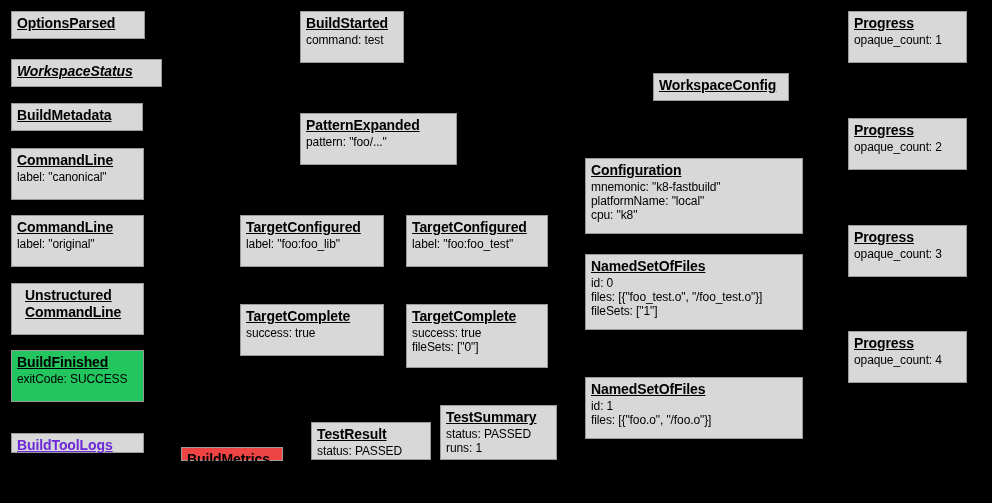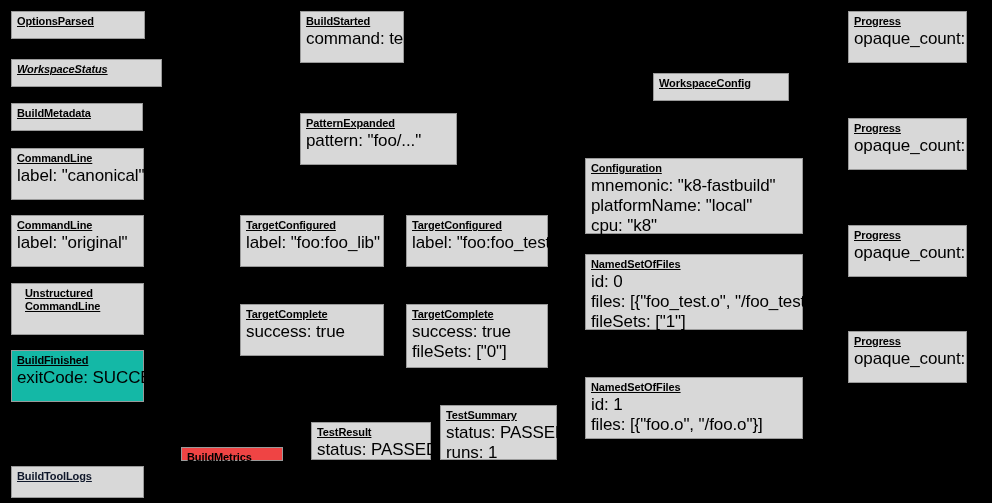--- a/index.html
+++ b/index.html
@@ -19,37 +19,37 @@
   .node {
     position: absolute;
     background: #d8d8d8;
     border: 1px solid #9a9a9a;
     box-sizing: border-box;
     padding: 3px 5px 4px 5px;
     color: #000000;
     line-height: 1.18;
   }
   .node-title {
-    font-size: 11px;
+    font-size: 14px;
     font-weight: bold;
     text-decoration: underline;
     white-space: nowrap;
     display: block;
     letter-spacing: -0.1px;
   }
   .node-title.wrap {
     white-space: normal;
     margin-left: 8px;
   }
   .node-fields {
     display: block;
     margin-top: 1px;
   }
   .node-field {
-    font-size: 17px;
+    font-size: 12px;
     font-weight: normal;
     white-space: nowrap;
     display: block;
     letter-spacing: -0.1px;
   }
 </style>
 </head>
 <body>
 
 <div id="canvas" style="width: 992px; height: 503px; background: rgb(0, 0, 0);">
@@ -150,21 +150,21 @@
         <span class="node-field">success: true</span>
         <span class="node-field">fileSets: ["0"]</span>
       </span>
     </div>
     <div class="node" style="left: 848px; top: 331px; width: 119px; height: 52px; background: rgb(216, 216, 216); border-color: rgb(154, 154, 154); color: rgb(0, 0, 0);">
       <span class="node-title">Progress</span>
       <span class="node-fields">
         <span class="node-field">opaque_count: 4</span>
       </span>
     </div>
-    <div class="node" style="left: 11px; top: 350px; width: 133px; height: 52px; background: #14b8a6; border-color: rgb(154, 154, 154); color: rgb(0, 0, 0);">
+    <div class="node" style="left: 11px; top: 350px; width: 133px; height: 52px; background: #22c55e; border-color: rgb(154, 154, 154); color: rgb(0, 0, 0);">
       <span class="node-title">BuildFinished</span>
       <span class="node-fields">
         <span class="node-field">exitCode: SUCCESS</span>
       </span>
     </div>
     <div class="node" style="left: 585px; top: 377px; width: 218px; height: 62px; background: rgb(216, 216, 216); border-color: rgb(154, 154, 154); color: rgb(0, 0, 0);">
       <span class="node-title">NamedSetOfFiles</span>
       <span class="node-fields">
         <span class="node-field">id: 1</span>
         <span class="node-field">files: [{"foo.o", "/foo.o"}]</span>
@@ -176,19 +176,19 @@
         <span class="node-field">status: PASSED</span>
         <span class="node-field">runs: 1</span>
       </span>
     </div>
     <div class="node" style="left: 311px; top: 422px; width: 120px; height: 38px; background: rgb(216, 216, 216); border-color: rgb(154, 154, 154); color: rgb(0, 0, 0);">
       <span class="node-title">TestResult</span>
       <span class="node-fields">
         <span class="node-field">status: PASSED</span>
       </span>
     </div>
-    <div class="node" style="left: 11px; top: 466px; width: 133px; height: 32px; background: rgb(216, 216, 216); border-color: rgb(154, 154, 154); color: #0f172a;">
+    <div class="node" style="left: 11px; top: 433px; width: 133px; height: 20px; background: rgb(216, 216, 216); border-color: rgb(154, 154, 154); color: #6d28d9;">
       <span class="node-title">BuildToolLogs</span>
     </div>
     <div class="node" style="left: 181px; top: 447px; width: 102px; height: 14px; background: #ef4444; border-color: rgb(154, 154, 154); color: rgb(0, 0, 0);">
       <span class="node-title">BuildMetrics</span>
     </div>
   </div>
 
 </body></html>

